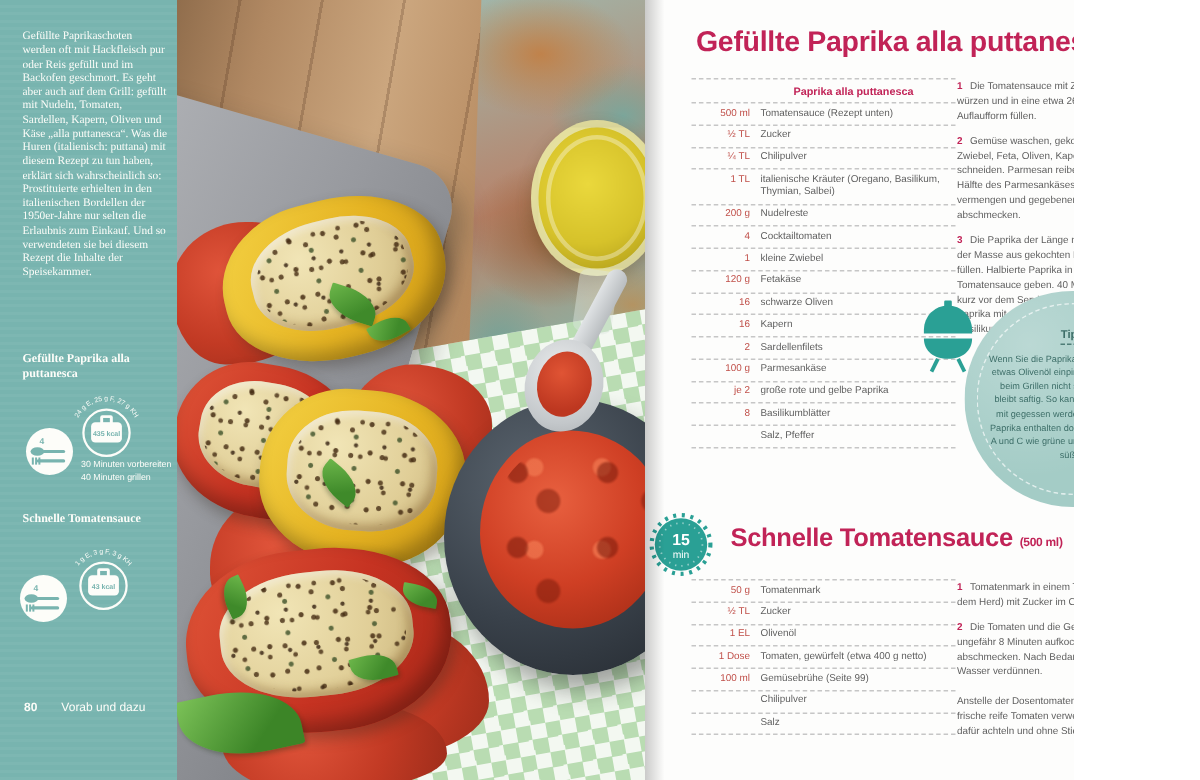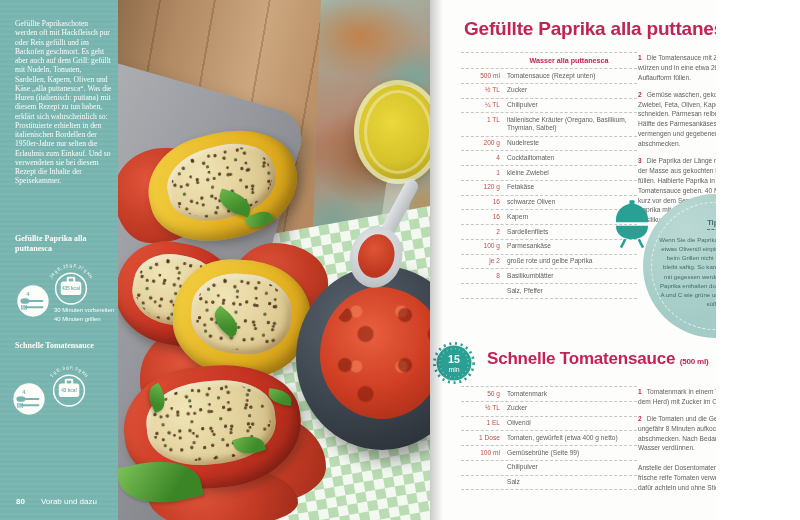--- a/index.html
+++ b/index.html
@@ -17,21 +17,21 @@
   .intro{position:absolute;left:15px;top:19px;width:97px;font-family:"Liberation Serif",serif;
     font-size:7.6px;line-height:1.22;color:#fbfcf8;text-align:left;}
   .side-subtitle{position:absolute;left:15px;width:98px;font-family:"Liberation Serif",serif;
     font-size:8px;line-height:1.3;font-weight:bold;color:#fdfdf9;}
   .sub1{top:234px;} .sub2{top:341px;}
   .icon-row{position:absolute;width:104px;height:74px;}
   .row1{left:12px;top:254px;} .row2{left:8px;top:352px;}
   .serv-svg{position:absolute;width:38px;height:38px;}
   .kcal-svg{position:absolute;width:62px;height:56px;}
   .times{position:absolute;left:42px;top:52px;font-size:5.9px;line-height:1.45;color:#fdfdf9;}
-  .footer{position:absolute;left:16px;top:497px;color:#fdfdf9;font-size:8px;text-align:right;}
+  .footer{position:absolute;left:16px;top:467px;color:#fdfdf9;font-size:8px;text-align:right;}
   .footer .pg{font-weight:bold;margin-right:16px;}
 
   
   .photo{position:absolute;left:118px;top:0;width:312px;height:520px;overflow:hidden;background:#c2ad90;}
   .photo *{position:absolute;}
   .wood{left:-10px;top:-10px;width:340px;height:300px;
     background-image:repeating-linear-gradient(100deg,transparent 0 52px,rgba(70,40,22,.22) 52px 54px),
     linear-gradient(104deg,#8a6848,#b08862 18%,#cba67e 40%,#b68a60 62%,#9c7048 85%,#8a6544);}
   .metal{left:198px;top:-8px;width:135px;height:300px;transform:rotate(2deg);
     background:
@@ -262,21 +262,21 @@
     <div class="r-title t1">Gefüllte Paprika alla puttanesca</div>
     <svg class="minbadge b1" viewBox="0 0 50 50">
       <circle cx="25" cy="25" r="21.3" fill="none" stroke="#2aa095" stroke-width="3" stroke-dasharray="2.2 4.1"></circle>
       <circle cx="25" cy="25" r="19" fill="#2aa095"></circle>
       <circle cx="25" cy="25" r="15.5" fill="none" stroke="rgba(255,255,255,.5)" stroke-width="1.3" stroke-dasharray="1 3.6"></circle>
       <text x="25" y="25.5" font-size="11.5" font-weight="bold" fill="#fff" text-anchor="middle">70</text>
       <text x="25" y="34.5" font-size="7.5" fill="#fff" text-anchor="middle">min</text>
     </svg>
 
     <div class="ing-table it1">
-      <div class="ing-header">Wasser alla puttanesca</div>
+      <div class="ing-header">Paprika alla puttanesca</div>
 
         <div class="ing-row">
           <span class="ing-qty">500 ml</span>
           <span class="ing-name">Tomatensauce (Rezept unten)</span>
         </div>
 
         <div class="ing-row">
           <span class="ing-qty">½ TL</span>
           <span class="ing-name">Zucker</span>
         </div>

